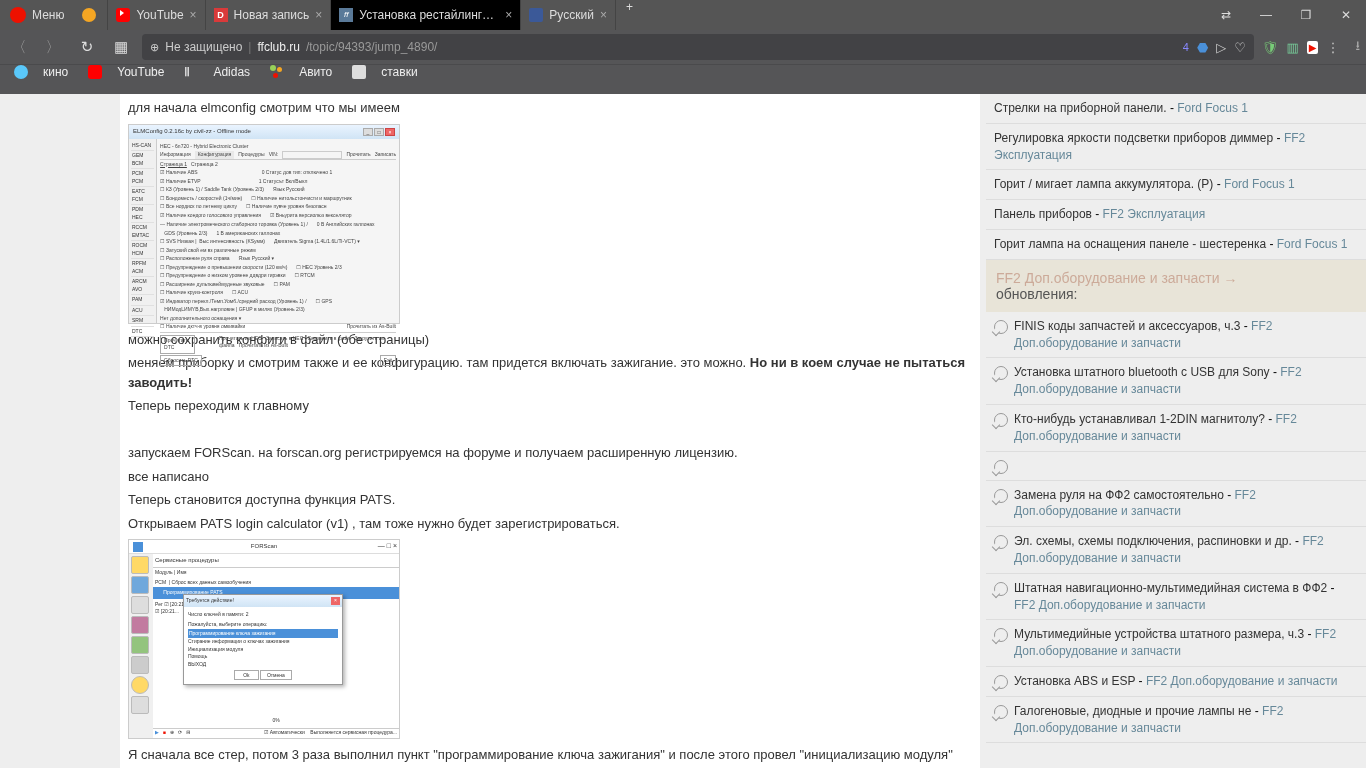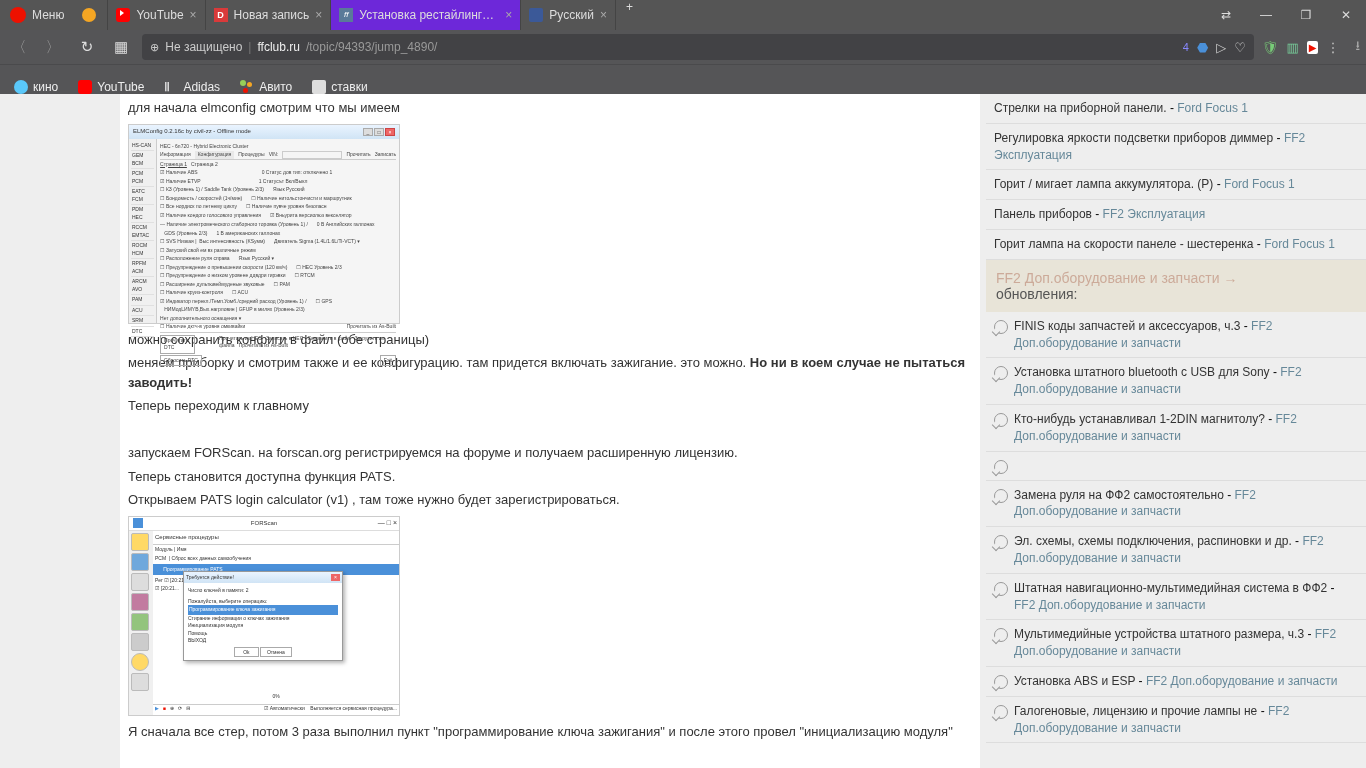--- a/index.html
+++ b/index.html
@@ -2,38 +2,38 @@
 <html><head>
 <meta charset="utf-8">
 <style>
 * { margin:0; padding:0; box-sizing:border-box; font-family:Arial,sans-serif; }
 body { width:1366px; height:768px; overflow:hidden; background:#fff; }
 .titlebar { height:30px; background:#555; display:flex; align-items:center; color:#ddd; font-size:12px; }
 .menu-btn { display:flex; align-items:center; padding:0 10px; height:100%; }
 .menu-btn .o-logo { width:16px; height:16px; background:#e10; border-radius:50%; margin-right:6px; }
 .tab-bar { display:flex; flex:1; height:100%; }
 .tab { display:flex; align-items:center; padding:0 8px; height:100%; min-width:50px; max-width:190px; border-right:1px solid #444; position:relative; }
-.tab.active { background:#6d28d9; }
+.tab.active { background:#000000; }
 .tab .fav { width:14px; height:14px; margin-right:6px; flex-shrink:0; }
 .tab .tab-title { white-space:nowrap; overflow:hidden; text-overflow:ellipsis; flex:1; }
 .tab .close-x { margin-left:6px; color:#aaa; cursor:pointer; }
 .newtab { padding:0 10px; color:#ddd; cursor:pointer; }
 .win-ctrl { width:40px; text-align:center; color:#ddd; cursor:pointer; }
 .addr-bar { height:34px; background:#555557; display:flex; align-items:center; padding:0 6px; gap:8px; }
 .nav-btn { width:26px; height:26px; display:flex; align-items:center; justify-content:center; color:#999; cursor:pointer; font-size:15px; }
 .nav-btn.enabled{color:#ddd;}
 .url-box { flex:1; height:26px; background:#424245; border-radius:4px; display:flex; align-items:center; padding:0 8px; color:#ccc; font-size:12px; gap:6px;}
 .url-box .lock { font-size:11px; }
 .url-box .sep{color:#777;}
 .url-domain{color:#eee;}
 .url-path{color:#999;}
 .addr-icons{display:flex;gap:8px;align-items:center;color:#ccc;font-size:13px;}
 .badge{color:#88f;font-size:11px;}
 .bm-bar { height:30px; background:#555557; display:flex; align-items:center; padding:0 6px; gap:4px; border-top:1px solid #4a4a4c;}
-.bm { display:flex; align-items:flex-end; padding:0 8px; color:#eee; font-size:12px; height:100%; cursor:pointer; gap:5px;}
+.bm { display:flex; align-items:flex-start; padding:0 8px; color:#eee; font-size:12px; height:100%; cursor:pointer; gap:15px;}
 .bm .bi{width:14px;height:14px;}
 .content { display:flex; height:calc(100% - 94px); background:#eee; }
 .lpad{width:120px;background:#eee;}
 .main { width:860px; background:#fff; padding:0 8px; font-size:13px; color:#333; line-height:1.5; }
 .main p{margin:4px 0;}
 .thumb { width:272px; border:1px solid #ccc; margin:6px 0; display:block;}
 .sidebar { flex:1; background:#eee; padding:0 0 0 6px; font-size:12px; }
 .sb-list{background:#eee;}
 .sb-item{padding:6px 8px;border-bottom:1px solid #ddd;line-height:1.4;}
 .sb-item a{color:#333;text-decoration:none;}
@@ -298,20 +298,21 @@
             </div>
       </div>
     </div>
   </div>
 
   <p>можно сохранить конфиги в файл (обе страницы)</p>
   <p><span>меняем приборку и смотрим также и ее конфигурацию. там придется включать зажигание. это можно. </span><b>Но ни в коем случае не пытаться заводить!</b></p>
   <p>Теперь переходим к главному</p>
   <br>
   <p>запускаем FORScan. на forscan.org регистрируемся на форуме и получаем расширенную лицензию.</p>
+  <p>все написано</p>
   <p>Теперь становится доступна функция PATS.</p>
   <p>Открываем PATS login calculator (v1) , там тоже нужно будет зарегистрироваться.</p>
 
   <div class="thumb thumb-for">
     <div class="tbar">
           <span style="position:absolute;left:4px;width:10px;height:10px;background:#4a90d9;"></span>
           <span>FORScan</span>
           <span style="margin-left:auto;position:absolute;right:2px;font-size:7px;">— □ ×</span>
         </div>
     <div class="body">
@@ -363,21 +364,21 @@
   <p>Я сначала все стер, потом 3 раза выполнил пункт "программирование ключа зажигания" и после этого провел "инициализацию модуля"</p>
   
 </div>
 
 <div class="sidebar">
   <div class="sb-list">
     <div class="sb-item"><a>Стрелки на приборной панели.</a> - <span class="cat">Ford Focus 1</span></div>
     <div class="sb-item"><a>Регулировка яркости подсветки приборов диммер</a> - <span class="cat">FF2 Эксплуатация</span></div>
     <div class="sb-item"><a>Горит / мигает лампа аккумулятора. (P)</a> - <span class="cat">Ford Focus 1</span></div>
     <div class="sb-item"><a>Панель приборов</a> - <span class="cat">FF2 Эксплуатация</span></div>
-    <div class="sb-item"><a>Горит лампа на скорости панеле - шестеренка</a> - <span class="cat">Ford Focus 1</span></div>
+    <div class="sb-item"><a>Горит лампа на оснащения панеле - шестеренка</a> - <span class="cat">Ford Focus 1</span></div>
   </div>
   <div class="sb-head">
     <a>FF2 Доп.оборудование и запчасти</a> <span class="sb-arrow">→</span><br>
     <span>обновления:</span>
   </div>
   <div class="sb-list">
     <div class="sb2-item">
           <div class="bubble"></div>
           <div class="txt"><a>FINIS коды запчастей и аксессуаров, ч.3</a> - <span class="cat">FF2 Доп.оборудование и запчасти</span></div>
         </div>
@@ -407,17 +408,17 @@
     <div class="sb2-item">
           <div class="bubble"></div>
           <div class="txt"><a>Мультимедийные устройства штатного размера, ч.3</a> - <span class="cat">FF2 Доп.оборудование и запчасти</span></div>
         </div>
     <div class="sb2-item">
           <div class="bubble"></div>
           <div class="txt"><a>Установка ABS и ESP</a> - <span class="cat">FF2 Доп.оборудование и запчасти</span></div>
         </div>
     <div class="sb2-item">
           <div class="bubble"></div>
-          <div class="txt"><a>Галогеновые, лицензию и прочие лампы не</a> - <span class="cat">FF2 Доп.оборудование и запчасти</span></div>
+          <div class="txt"><a>Галогеновые, диодные и прочие лампы не</a> - <span class="cat">FF2 Доп.оборудование и запчасти</span></div>
         </div>
   </div>
 </div>
 </div>
 
 </body></html>

